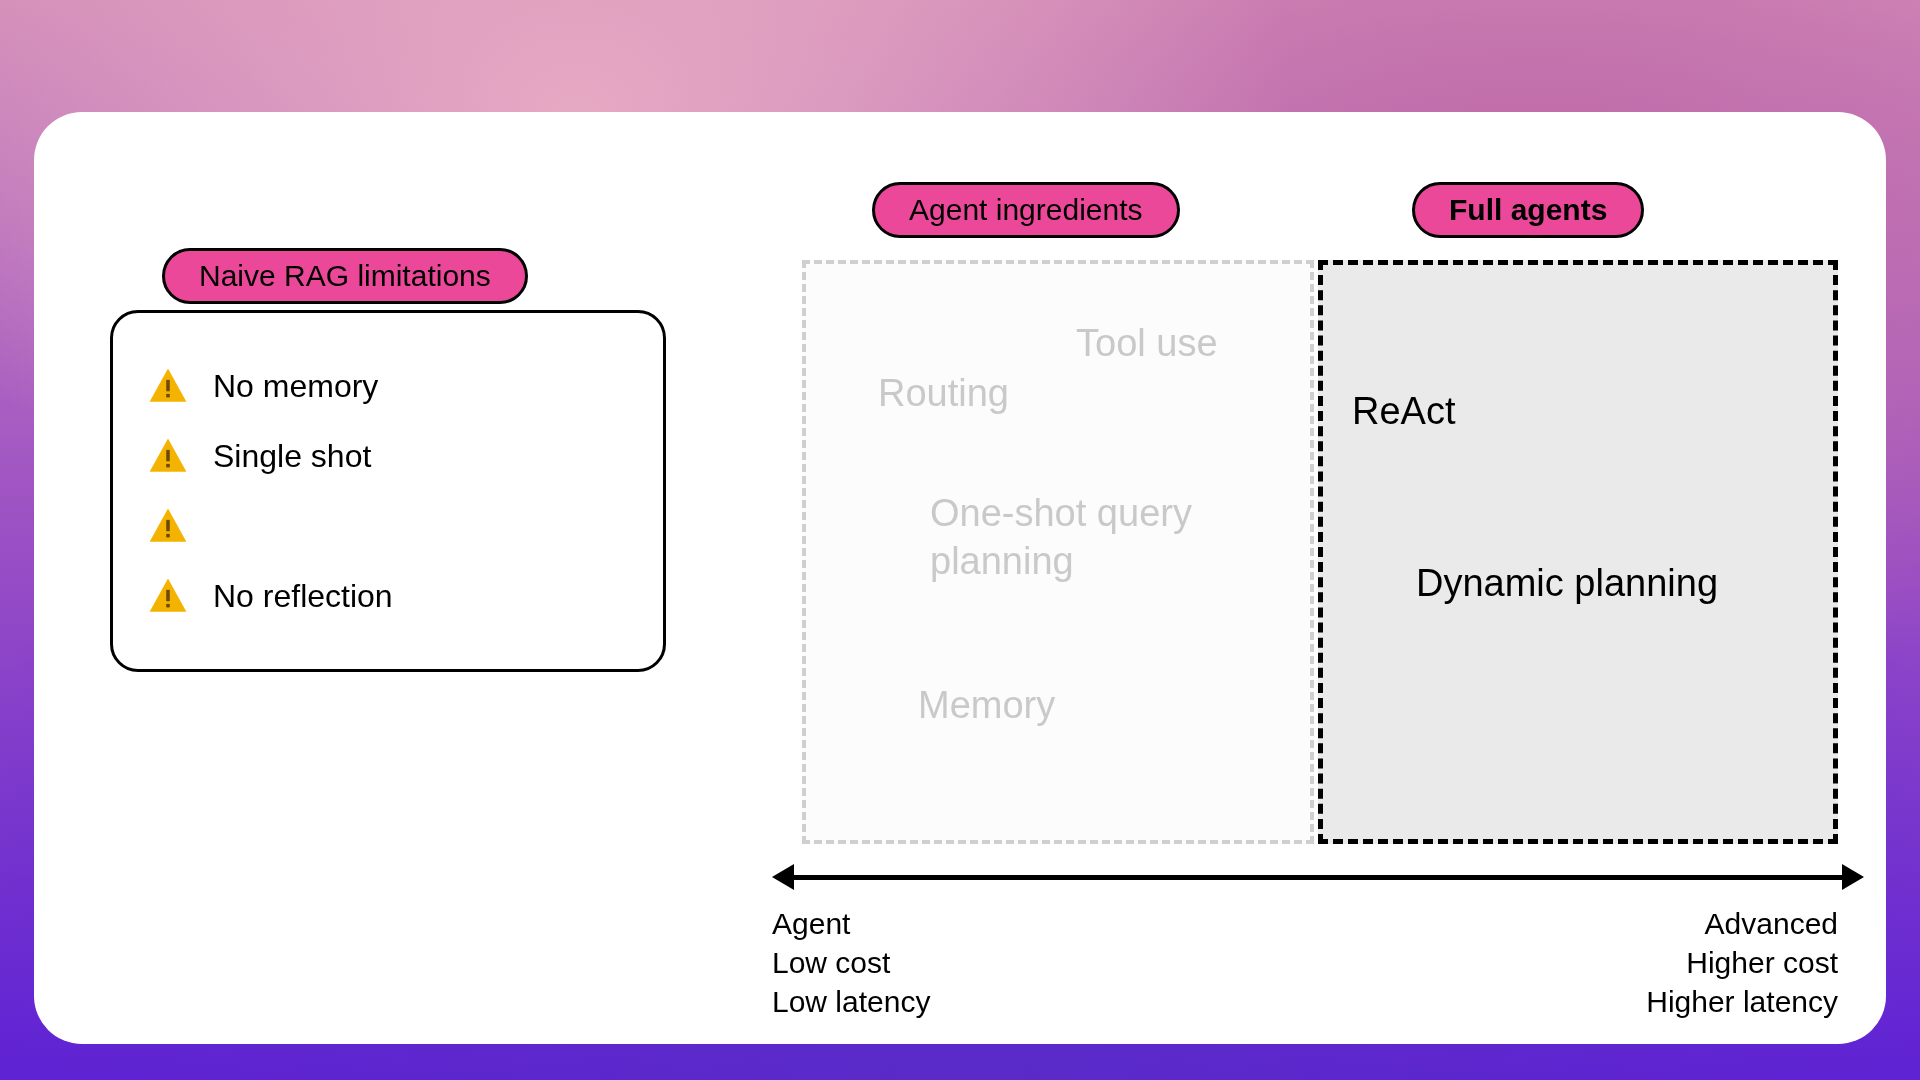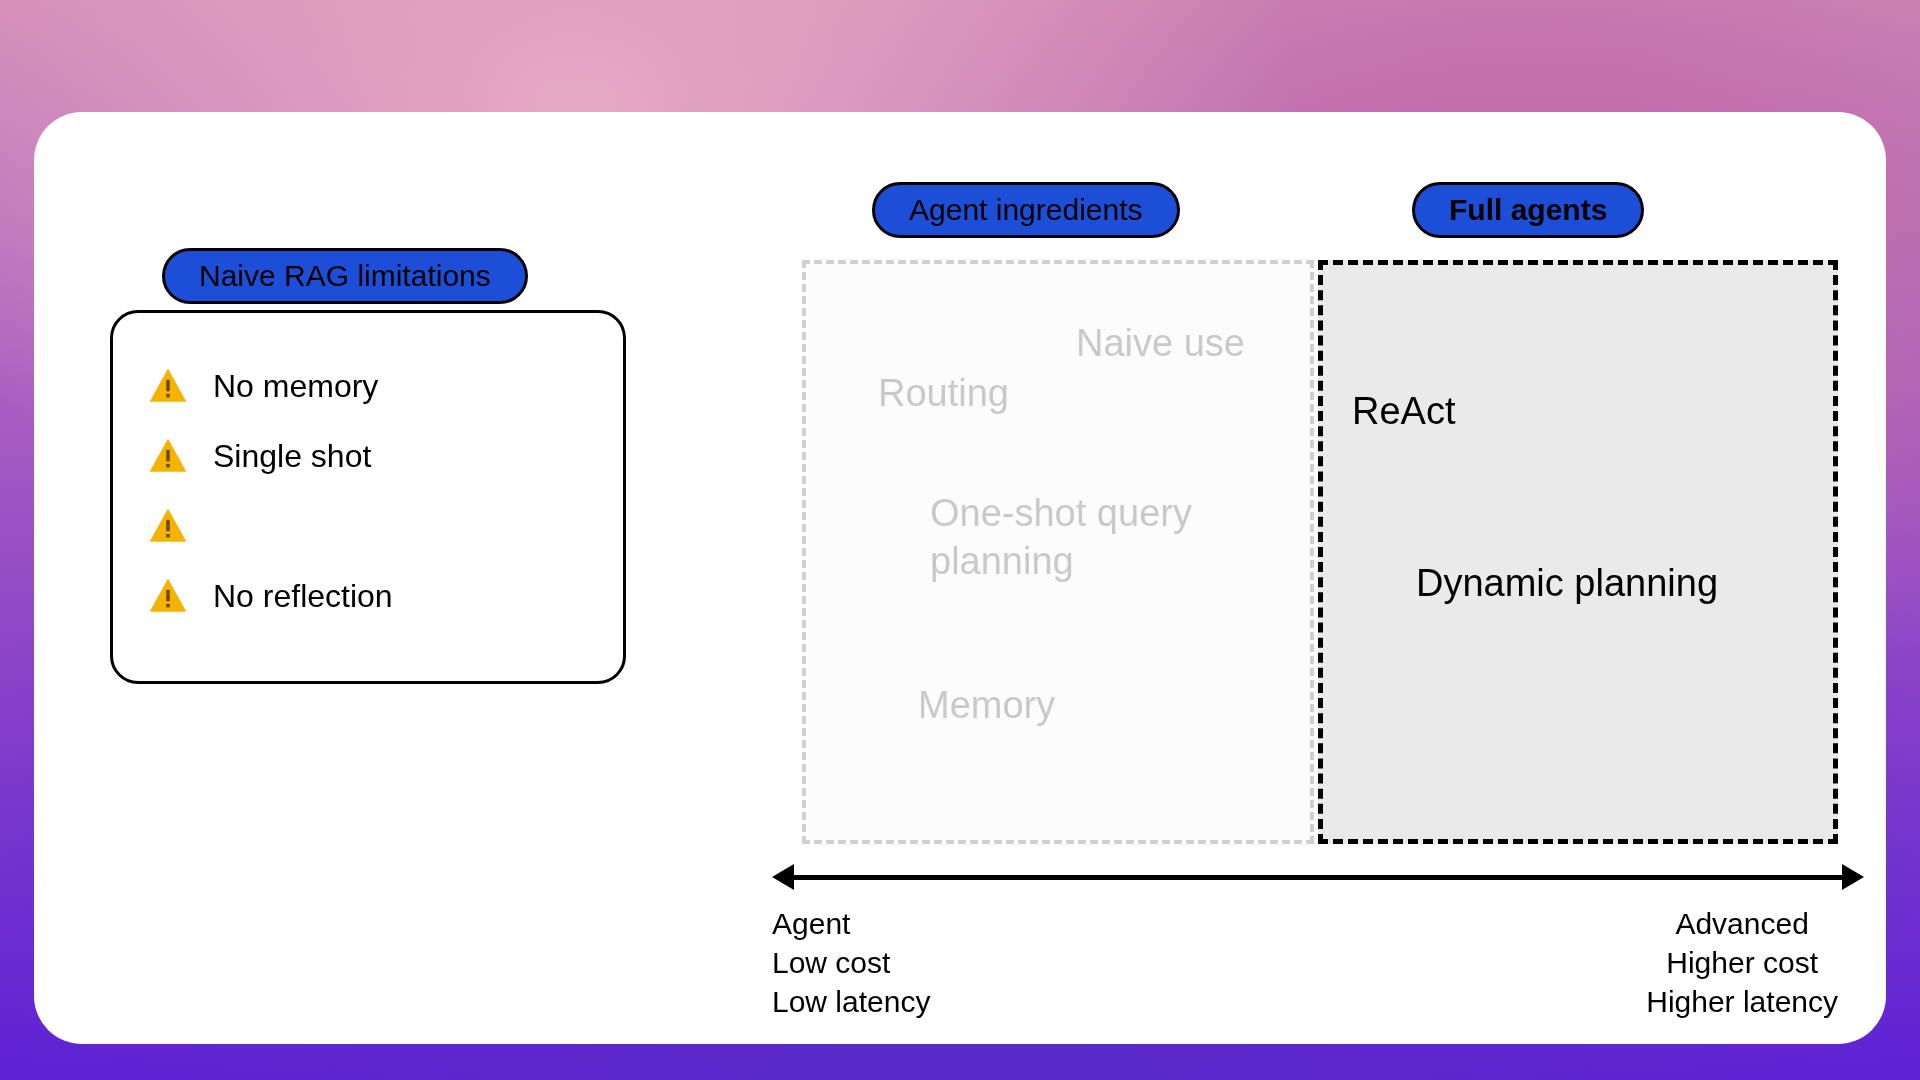--- a/index.html
+++ b/index.html
@@ -20,34 +20,34 @@
     border-radius: 48px;
   }
 
   
   .pill {
     display: inline-block;
     border: 3px solid #000;
     border-radius: 999px;
     padding: 8px 34px;
     font-size: 30px;
-    background: #1d4ed8;
+    background: #ec4899;
     white-space: nowrap;
   }
   .naive-pill {
     position: absolute;
     left: 128px; top: 136px;
   }
   .limitations-box {
     position: absolute;
     left: 76px; top: 198px;
-    width: 516px;
+    width: 556px;
     border: 3px solid #000;
     border-radius: 28px;
-    padding: 40px 34px 44px 34px;
+    padding: 40px 34px 32px 34px;
   }
   .limit-item {
     display: flex;
     align-items: center;
     gap: 24px;
     margin: 12px 0 28px 0;
     font-size: 32px;
   }
   .limit-item:last-child { margin-bottom: 20px; }
   .warn {
@@ -114,21 +114,21 @@
     position: absolute;
     left: 738px; top: 792px;
     font-size: 30px;
     line-height: 1.3;
   }
   .axis-label-right {
     position: absolute;
     right: 48px; top: 792px;
     font-size: 30px;
     line-height: 1.3;
-    text-align: center;
+    text-align: right;
   }
 </style>
 </head>
 <body>
 
 <div class="wallpaper"></div>
 
 <div class="card">
 
   <div class="pill naive-pill">Naive RAG limitations</div>
@@ -174,21 +174,21 @@
       <span>No reflection</span>
     </div>
   </div>
 
   <div class="pill ingredients-pill">Agent ingredients</div>
   <div class="pill agents-pill">Full agents</div>
 
   <div class="box-left"></div>
   <div class="box-right"></div>
 
-  <div class="faded" style="left:1042px; top:210px;">Naive use</div>
+  <div class="faded" style="left:1042px; top:210px;">Tool use</div>
   <div class="faded" style="left:844px; top:260px;text-align:right;">Routing</div>
   <div class="faded" style="left:896px; top:380px;">One-shot query</div>
   <div class="faded" style="left:896px; top:428px;">planning</div>
   <div class="faded" style="left:884px; top:572px;">Memory</div>
 
   <div class="solid" style="left:1318px; top:278px;">ReAct</div>
   <div class="solid" style="left:1382px; top:450px;">Dynamic planning</div>
 
   <div class="axis">
     <div class="axis-arrow-left"></div>

